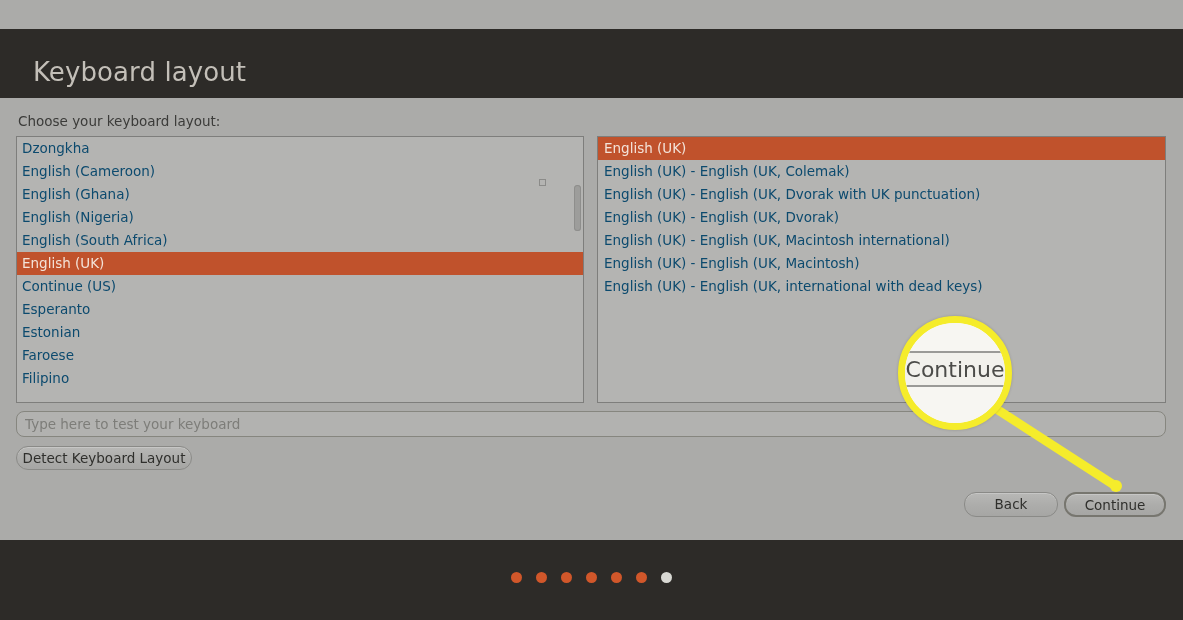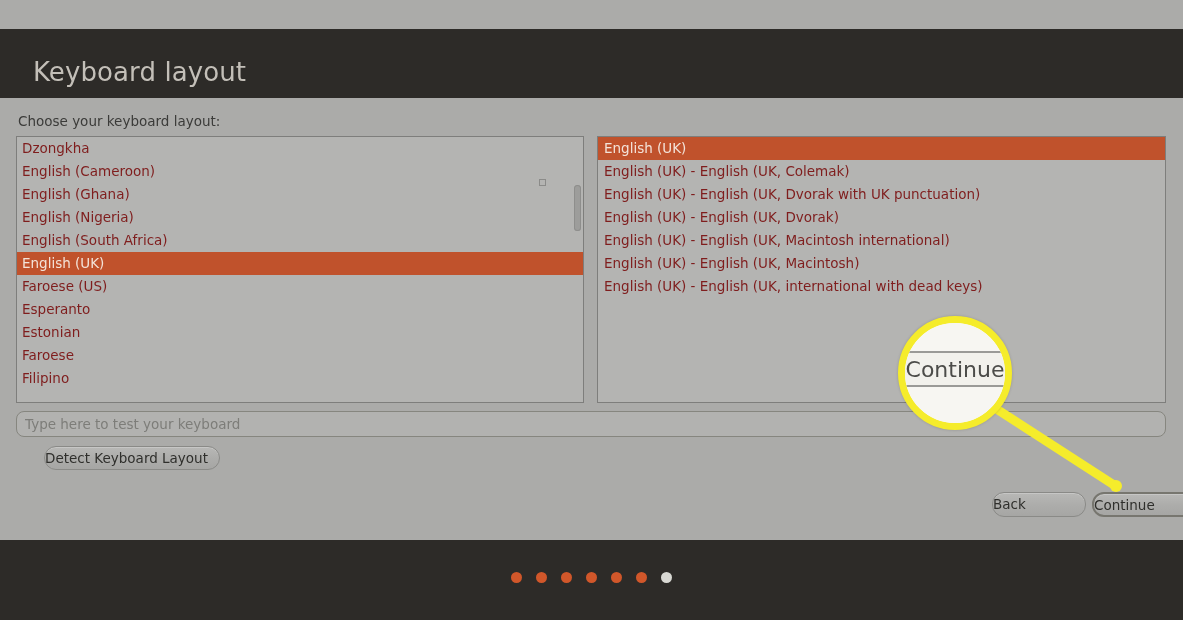--- a/index.html
+++ b/index.html
@@ -115,21 +115,21 @@
   }
   .list-inner {
     position: absolute;
     left: 0; top: 0; right: 0; bottom: 0;
   }
   .li {
     height: 23px;
     line-height: 23px;
     padding-left: 6px;
     font-size: 13.5px;
-    color: #7f1d1d;
+    color: #0c4a6e;
     white-space: nowrap;
     overflow: hidden;
   }
   .li.sel {
     background: #c0522c;
     color: #f3e3d9;
   }
   #list-left .li { padding-left: 5px; }
   #list-right .li { padding-left: 6px; }
 
@@ -179,24 +179,23 @@
   
   .btn {
     position: absolute;
     box-sizing: border-box;
     background: linear-gradient(to bottom, #b8b8b6 0%, #adadab 50%, #a6a6a4 100%);
     border: 1px solid #8a8a87;
     border-radius: 12px;
     color: #2f2f2c;
     font-family: "DejaVu Sans", sans-serif;
     font-size: 13.5px;
-    text-align: left;
+    text-align: center;
     cursor: default;
     box-shadow: inset 0 1px 0 rgba(255,255,255,.22);
-    margin-left: 28px;
   }
   #btn-detect {
     left: 16px;
     top: 348px;
     width: 176px;
     height: 24px;
     line-height: 22px;
   }
   #btn-back {
     left: 964px;
@@ -313,21 +312,21 @@
     <div class="prompt">Choose your keyboard layout:</div>
 
     <div class="listbox" id="list-left">
       <div class="list-inner" id="left-items">
           <div class="li">Dzongkha</div>
           <div class="li">English (Cameroon)</div>
           <div class="li">English (Ghana)</div>
           <div class="li">English (Nigeria)</div>
           <div class="li">English (South Africa)</div>
           <div class="li sel">English (UK)</div>
-          <div class="li">Faroese (US)</div>
+          <div class="li">Continue (US)</div>
           <div class="li">Esperanto</div>
           <div class="li">Estonian</div>
           <div class="li">Faroese</div>
           <div class="li">Filipino</div>
         </div>
       <div class="vscroll"></div>
     </div>
     <div class="tiny-marker"></div>
 
     <div class="listbox" id="list-right">

